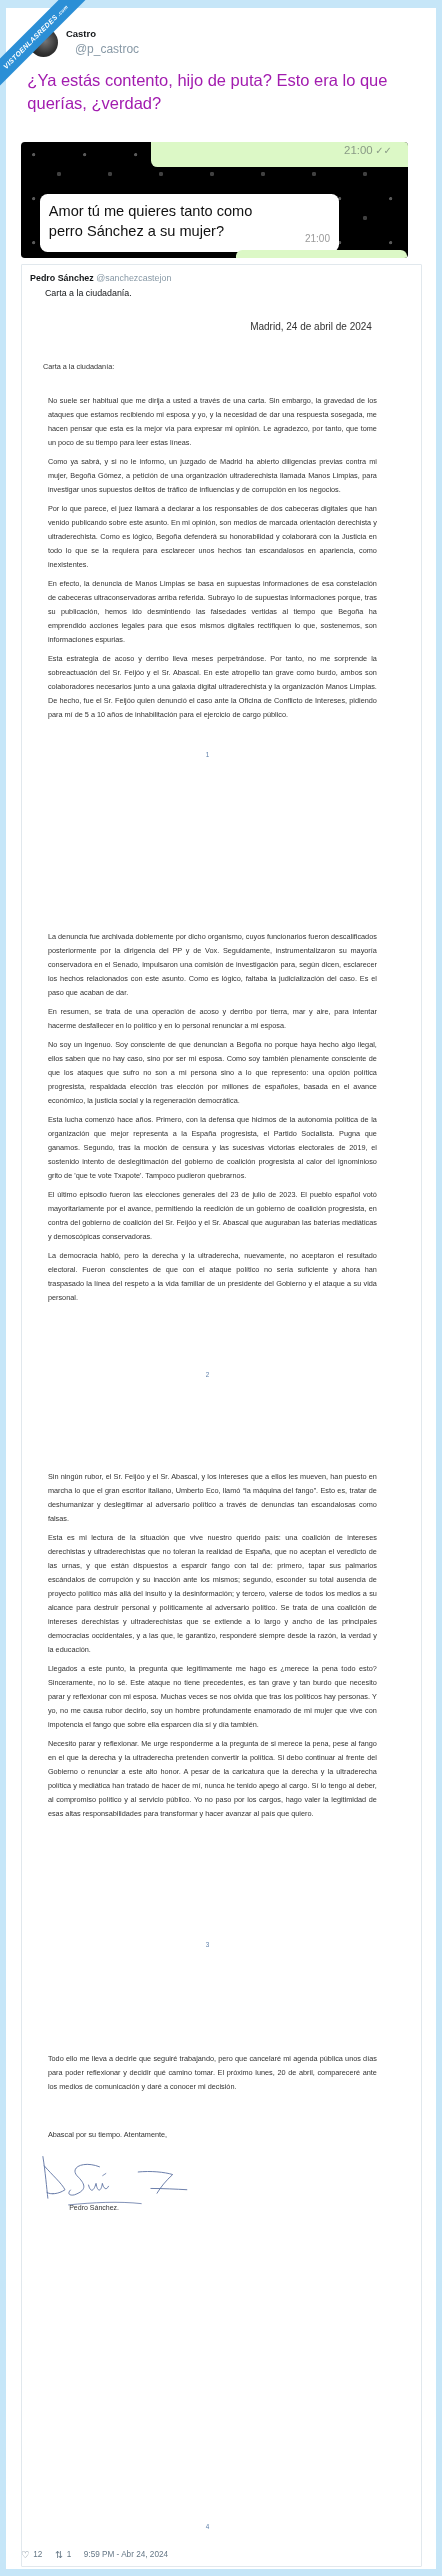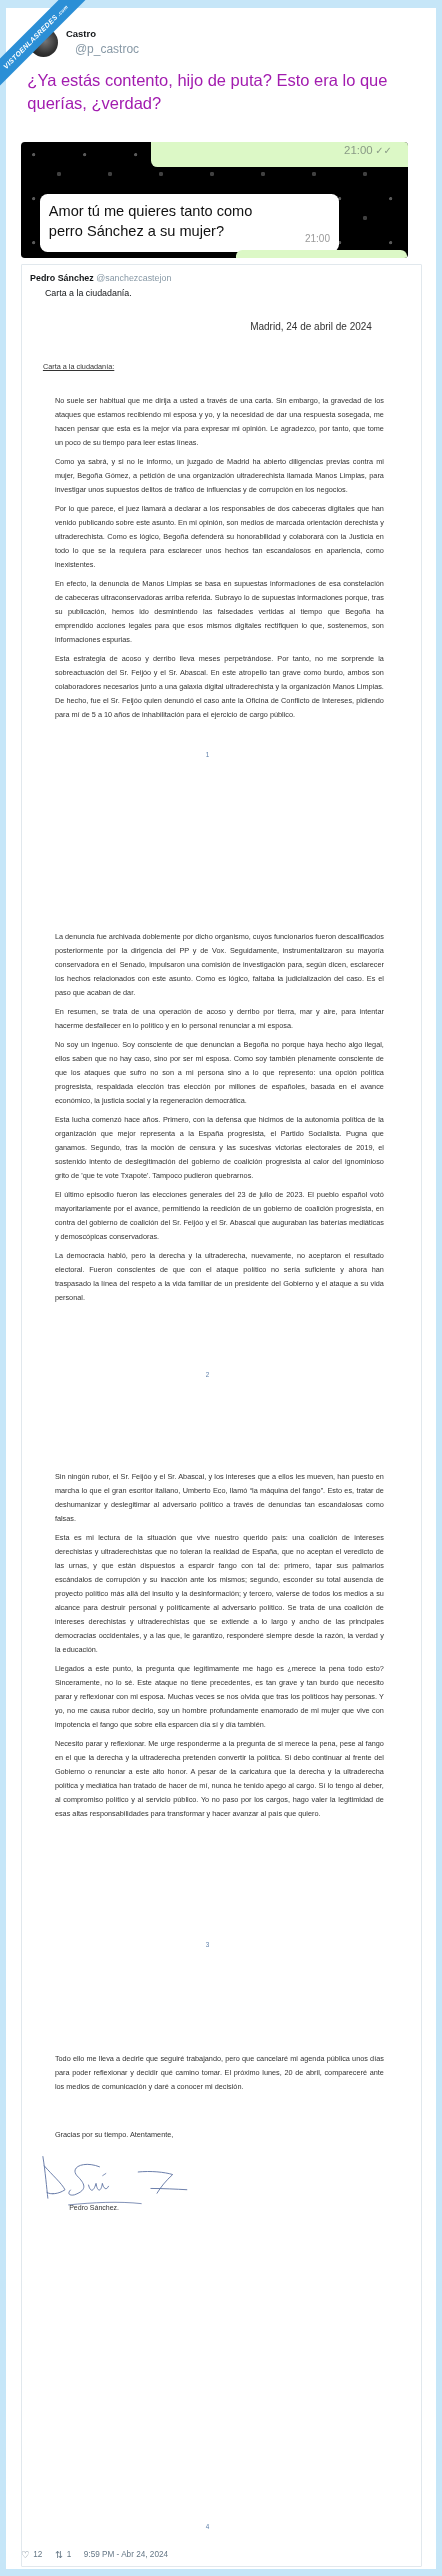--- a/index.html
+++ b/index.html
@@ -99,22 +99,22 @@
   .quote-handle { color: #8899a6; margin-left: 2.5px; }
   .quote-text { position: absolute; left: 23px; top: 23px; font-size: 8.9px; color: #14171a; }
   .letter {
     position: absolute; left: 21px; top: 34px;
     width: 329px;
     font-family: "Liberation Sans", sans-serif;
     font-size: 7.3px; line-height: 14px; color: #333333;
   }
   .letter p { text-align: justify; margin-bottom: 5px; }
   .date { position: absolute; right: 0; top: 21.5px; font-size: 10px; color: #333; }
-  .greeting { position: absolute; left: 0; top: 61px; font-size: 7.3px; color: #333; text-decoration: underline; }
-  .block { position: absolute; left: 12px; width: 329px; }
+  .greeting { position: absolute; left: 0; top: 61px; font-size: 7.3px; color: #333; }
+  .block { position: absolute; left: 5px; width: 329px; }
   .page-num { position: absolute; left: 0; width: 329px; text-align: center; font-size: 6.3px; color: #5b7da8; }
   .signature { position: absolute; left: -12.7px; }
   .sig-name { position: absolute; font-size: 7px; color: #333; }
   .footer {
     position: absolute; left: 14.6px; top: 2541px;
     font-size: 8.2px; color: #657786;
     display: flex; align-items: center; gap: 3.8px;
   }
   .footer .icon { font-size: 9.5px; color: #657786; }
   .footer .sep { width: 5px; }
@@ -183,21 +183,21 @@
         <p>Sin ningún rubor, el Sr. Feijóo y el Sr. Abascal, y los intereses que a ellos les mueven, han puesto en marcha lo que el gran escritor italiano, Umberto Eco, llamó “la máquina del fango”. Esto es, tratar de deshumanizar y deslegitimar al adversario político a través de denuncias tan escandalosas como falsas.</p>
         <p>Esta es mi lectura de la situación que vive nuestro querido país: una coalición de intereses derechistas y ultraderechistas que no toleran la realidad de España, que no aceptan el veredicto de las urnas, y que están dispuestos a esparcir fango con tal de: primero, tapar sus palmarios escándalos de corrupción y su inacción ante los mismos; segundo, esconder su total ausencia de proyecto político más allá del insulto y la desinformación; y tercero, valerse de todos los medios a su alcance para destruir personal y políticamente al adversario político. Se trata de una coalición de intereses derechistas y ultraderechistas que se extiende a lo largo y ancho de las principales democracias occidentales, y a las que, le garantizo, responderé siempre desde la razón, la verdad y la educación.</p>
         <p>Llegados a este punto, la pregunta que legítimamente me hago es ¿merece la pena todo esto? Sinceramente, no lo sé. Este ataque no tiene precedentes, es tan grave y tan burdo que necesito parar y reflexionar con mi esposa. Muchas veces se nos olvida que tras los políticos hay personas. Y yo, no me causa rubor decirlo, soy un hombre profundamente enamorado de mi mujer que vive con impotencia el fango que sobre ella esparcen día sí y día también.</p>
         <p>Necesito parar y reflexionar. Me urge responderme a la pregunta de si merece la pena, pese al fango en el que la derecha y la ultraderecha pretenden convertir la política. Si debo continuar al frente del Gobierno o renunciar a este alto honor. A pesar de la caricatura que la derecha y la ultraderecha política y mediática han tratado de hacer de mí, nunca he tenido apego al cargo. Sí lo tengo al deber, al compromiso político y al servicio público. Yo no paso por los cargos, hago valer la legitimidad de esas altas responsabilidades para transformar y hacer avanzar al país que quiero.</p>
       </div>
       <div class="page-num" style="top:1639px;">3</div>
 
       <div class="block" style="top:1753px;">
         <p>Todo ello me lleva a decirle que seguiré trabajando, pero que cancelaré mi agenda pública unos días para poder reflexionar y decidir qué camino tomar. El próximo lunes, 20 de abril, compareceré ante los medios de comunicación y daré a conocer mi decisión.</p>
       </div>
-      <div class="block" style="top:1829px;">Gracias por su tiempo. Atentamente,</div>
+      <div class="block" style="top:1829px;">Abascal por su tiempo. Atentamente,</div>
 
       <div class="signature" style="top:1854px;">
         <svg width="165" height="57" viewBox="0 0 260 90">
           <path d="M20 5 C24 30 26 55 28 72" stroke="#5a6fa0" stroke-width="1.4" fill="none"></path>
           <path d="M22 20 C35 35 50 48 55 58 C45 65 32 66 26 62" stroke="#5a6fa0" stroke-width="1.4" fill="none"></path>
           <circle cx="36" cy="64" r="1" fill="#5a6fa0"></circle>
           <path d="M110 22 C85 12 62 22 74 36 C86 48 92 58 70 66 C62 68 58 64 64 58" stroke="#5a6fa0" stroke-width="1.4" fill="none"></path>
           <path d="M92 50 C95 62 100 62 104 48 C106 62 112 62 114 48 C116 56 120 60 124 52" stroke="#5a6fa0" stroke-width="1.4" fill="none"></path>
           <path d="M114 36 L120 32" stroke="#5a6fa0" stroke-width="1.2" fill="none"></path>
           <path d="M170 30 C190 28 212 30 225 34 C214 44 206 54 200 64" stroke="#5a6fa0" stroke-width="1.4" fill="none"></path>

